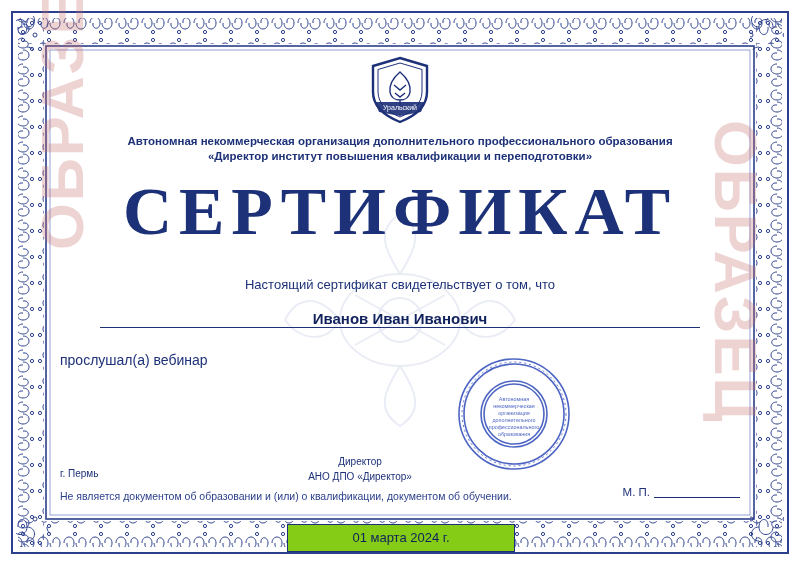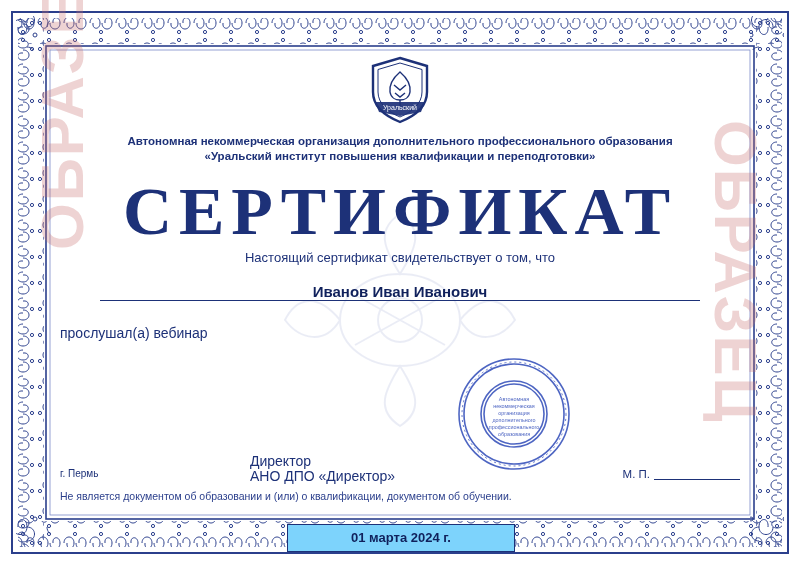--- a/index.html
+++ b/index.html
@@ -89,21 +89,21 @@
     text-align: center;
     color: #1d3178;
     font-weight: bold;
     font-size: 68px;
     letter-spacing: 7px;
     font-family: "Liberation Serif", serif;
     line-height: 58px;
   }
 
   .subtitle {
-    margin-top: 10px;
+    margin-top: 37px;
     text-align: center;
     color: #1d3178;
     font-size: 13px;
   }
 
   .name-line {
     margin: 18px auto 0;
     width: 600px;
     text-align: center;
     color: #10215c;
@@ -140,27 +140,28 @@
   .city {
     position: absolute;
     left: 0; top: 14px;
     color: #1d3178;
     font-size: 10px;
   }
   .director {
     position: absolute;
     left: 190px; top: 0;
     width: 220px;
-    color: #1d3178;
-    font-size: 14px;
+    text-align: center;
+    color: #1d3178;
+    font-size: 10px;
     line-height: 15px;
   }
   .mp {
     position: absolute;
-    right: 0; top: 14px;
+    right: 0; top: 32px;
     color: #1d3178;
     font-size: 11.5px;
     margin-left: 9px;
   }
   .mp-line {
     display: inline-block;
     width: 86px;
     border-bottom: 1px solid #1d3178;
     height: 10px;
     vertical-align: bottom;
@@ -188,23 +189,23 @@
   }
 
   
   .date-box {
     position: absolute;
     left: 287px;
     top: 524px;
     width: 226px;
     height: 26px;
     border: 1.5px solid #1d3178;
-    background: #7dd3fc;
+    background: #84cc16;
     color: #10215c;
-    font-weight: bold;
+    font-weight: normal;
     font-size: 13px;
     text-align: center;
     line-height: 26px;
     z-index: 6;
   }
 </style>
 </head>
 <body>
 
 <div class="certificate">
@@ -277,21 +278,21 @@
       <g stroke="#1d3178" stroke-width="1.4" fill="none">
         <path d="M31,16 C24,22 20,28 21,36 C22,42 27,44 31,44 C35,44 40,42 41,36 C42,28 38,22 31,16 Z"></path>
         <path d="M31,44 L31,54"></path>
         <path d="M25,29 L31,34 L37,29"></path>
         <path d="M26,37 L31,41 L36,37"></path>
       </g>
       <path d="M6,46 L56,46 L52,56 L31,60 L10,56 Z" fill="#1d3178" opacity="0.92"></path>
       <text x="31" y="54" font-family="Liberation Sans, sans-serif" font-size="7" fill="#ffffff" text-anchor="middle">Уральский</text>
     </svg>
 
-    <div class="org-name">Автономная некоммерческая организация дополнительного профессионального образования «Уральский институт повышения квалификации и переподготовки»</div>
+    <div class="org-name">Автономная некоммерческая организация дополнительного профессионального образования «Директор институт повышения квалификации и переподготовки»</div>
 
     <div class="title">СЕРТИФИКАТ</div>
 
     <div class="subtitle">Настоящий сертификат свидетельствует о том, что</div>
 
     <div class="name-line">Иванов Иван Иванович</div>
 
     <div class="action">прослушал(а) вебинар</div>
 
 

